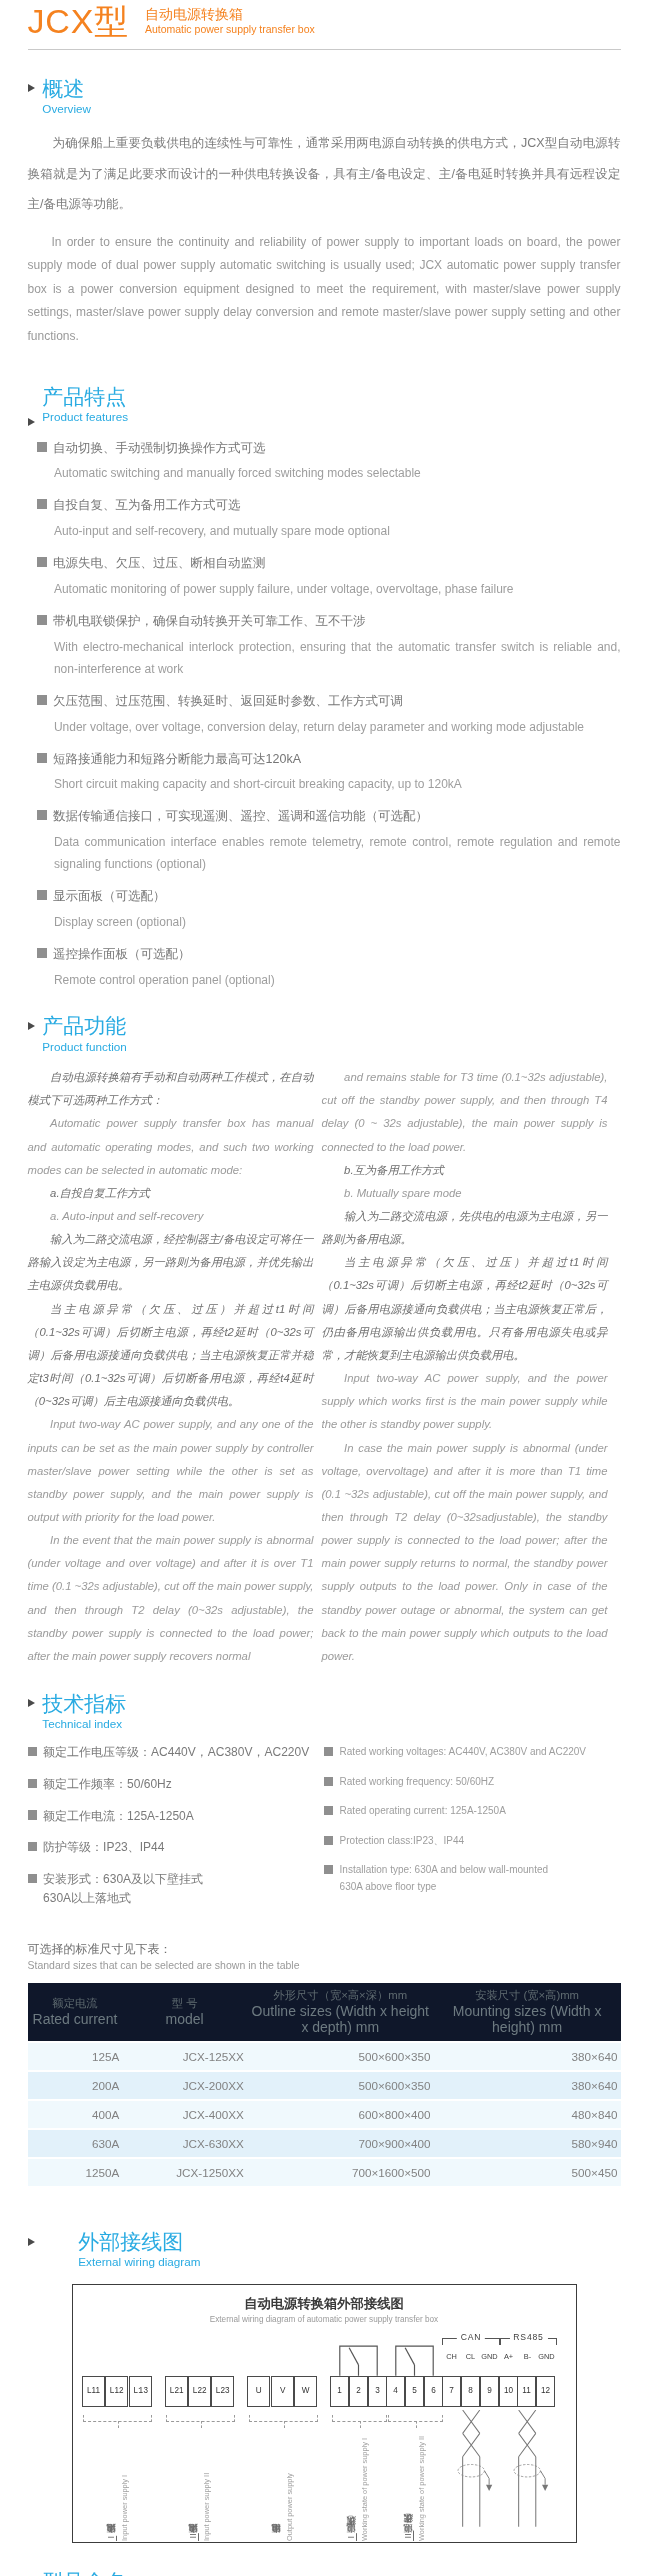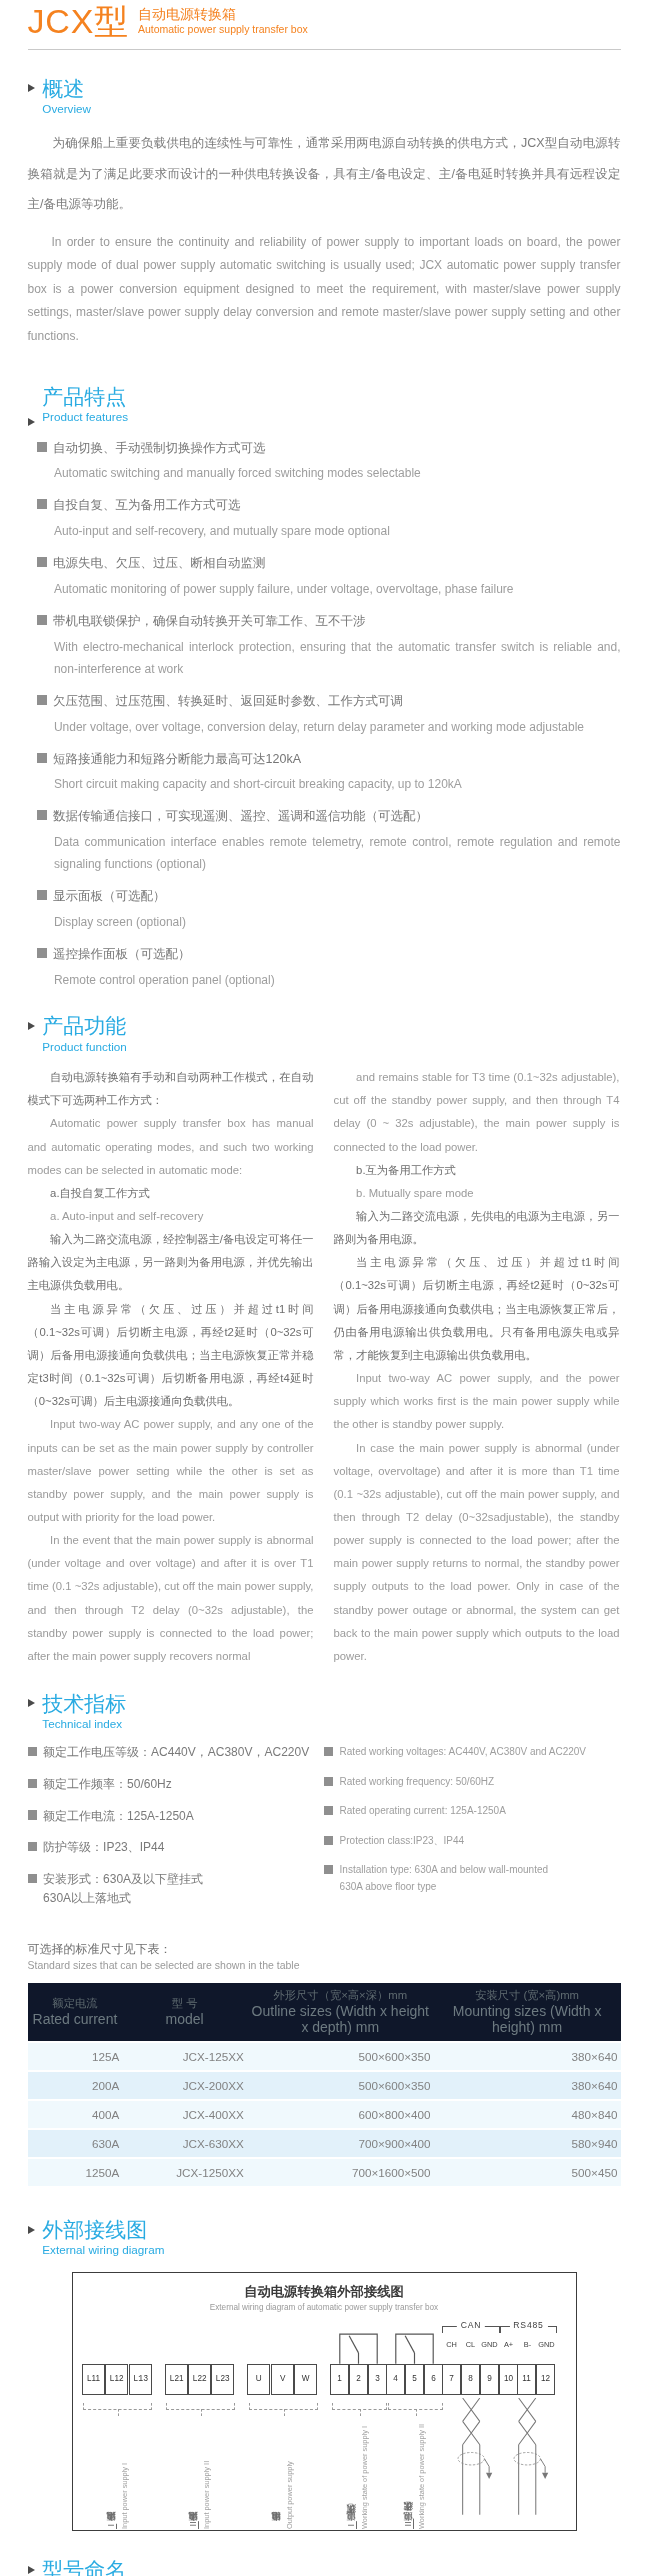--- a/index.html
+++ b/index.html
@@ -2,21 +2,21 @@
 <html style="font-size:12.5px"><head>
 <meta charset="utf-8">
 <style>
   html,body{margin:0;padding:0;background:#ffffff;}
   body{width:648px;height:2576px;overflow:hidden;font-family:"Liberation Sans","DejaVu Sans",sans-serif;-webkit-font-smoothing:antialiased;}
   .page{width:593px;margin:0 auto;position:relative;}
 
   
   .hdr{display:flex;align-items:flex-start;padding-top:4px;}
   .hdr-model{color:#f5821f;font-size:34px;line-height:1.0;letter-spacing:0.8px;}
-  .hdr-right{margin-left:9px;padding-top:1.6px;}
+  .hdr-right{margin-left:16px;padding-top:1.6px;}
   .hdr-cn{color:#f5821f;font-size:14px;line-height:1.2;}
   .hdr-en{color:#f5821f;font-size:10.5px;line-height:1.4;}
   .hdr-rule{border:none;border-top:0.8px solid #c9c9c9;margin:11px 0 0 0;}
 
   
   .sec-head{display:flex;align-items:flex-start;margin:26.5px 0 11px 0;}
   .tri{width:0;height:0;border-left:7px solid #4a4a4a;border-top:4.7px solid transparent;border-bottom:4.7px solid transparent;margin:7.8px 7.8px 0 0;}
   .sec-cn{color:#29abe2;font-size:21px;line-height:1.1;}
   .sec-en{color:#29abe2;font-size:11.7px;line-height:1.5;}
 
@@ -25,21 +25,21 @@
   .para-en{color:#9a9a9a;font-size:12px;line-height:1.95;text-align:justify;text-indent:2em;margin:11px 0 0 0;}
 
   
   .feat{margin:7.8px 0 0 9.4px;}
   .feat-item{margin-bottom:10px;}
   .feat-cn{color:#767676;font-size:12.5px;line-height:1.8;}
   .feat-cn .sq{display:inline-block;width:10px;height:10px;background:#8f8f8f;margin-right:6.2px;}
   .feat-en{color:#9e9e9e;font-size:12px;line-height:1.85;margin:3.1px 0 0 17px;text-align:justify;}
 
   
-  .func-cols{display:flex;gap:20px;margin-top:3.1px;}
+  .func-cols{display:flex;gap:8px;margin-top:3.1px;font-style:italic;}
   .func-col{width:286px;}
   .fp{font-size:11.3px;line-height:2.05;text-align:justify;text-indent:2em;margin:0;}
   .fp.cn{color:#6e6e6e;}
   .fp.en{color:#9b9b9b;}
 
   
   .tech-cols{display:flex;margin-top:4.7px;}
   .tech-col{width:50%;}
   .tech-item{display:flex;margin-bottom:12.5px;}
   .tech-item .sq{flex:0 0 9.4px;width:9.4px;height:9.4px;background:#8f8f8f;margin:3.9px 6.2px 0 0;}
@@ -282,21 +282,21 @@
         </tr>
       <tr class="odd">
           <td>1250A</td>
           <td>JCX-1250XX</td>
           <td>700×1600×500</td>
           <td>500×450</td>
         </tr>
     </tbody>
   </table>
 
-  <div class="sec-head" style="margin-top:30px;">
+  <div class="sec-head" style="margin-top:42px;gap:36px;">
     <span class="tri"></span>
     <div>
       <div class="sec-cn">外部接线图</div>
       <div class="sec-en">External wiring diagram</div>
     </div>
   </div>
 
   <div class="wire-box">
     <div class="wb-title-cn">自动电源转换箱外部接线图</div>
     <div class="wb-title-en">External wiring diagram of automatic power supply transfer box</div>

